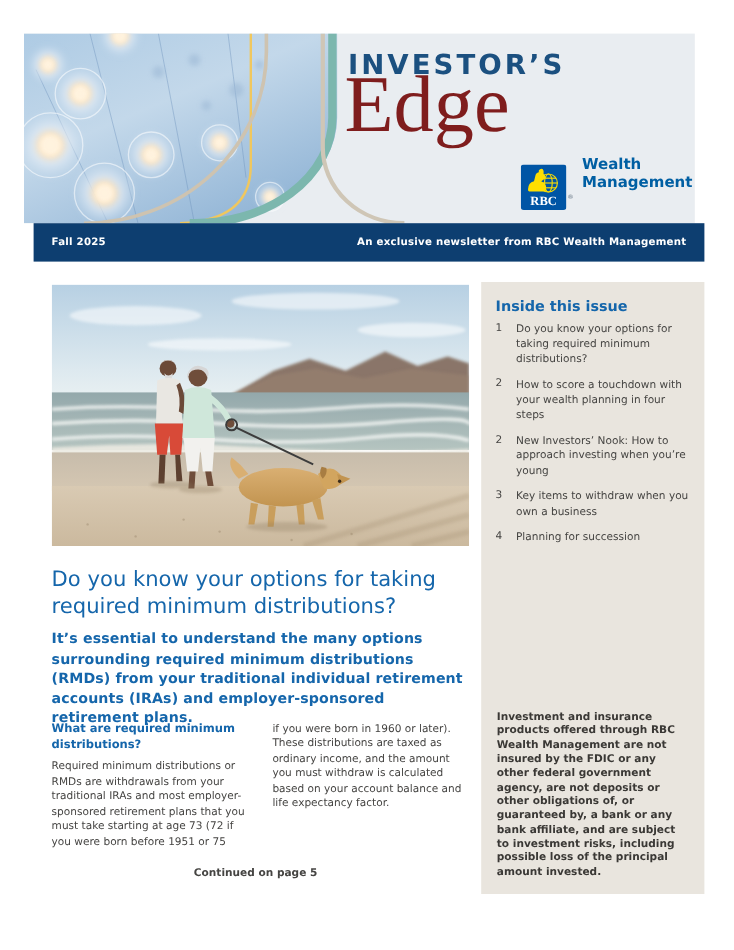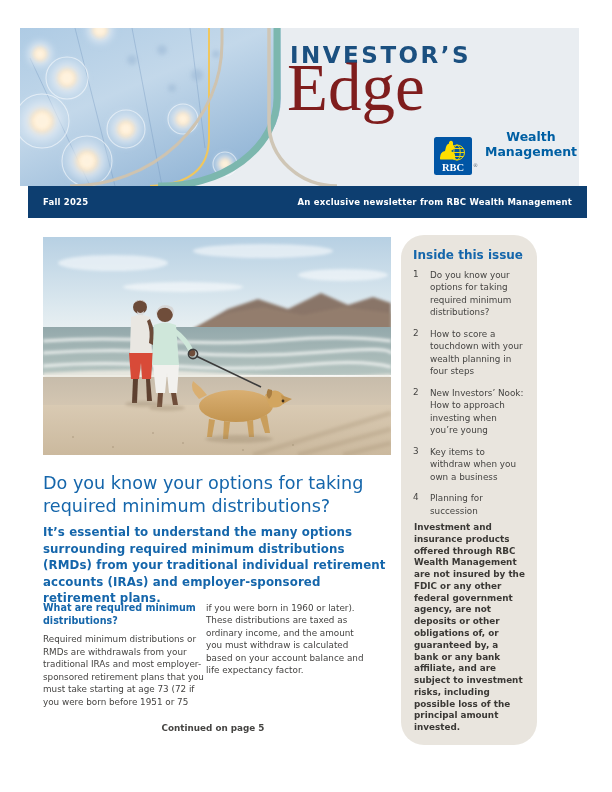--- a/index.html
+++ b/index.html
@@ -11,41 +11,41 @@
   
   .masthead { position:absolute; left:20px; top:28px; width:559px; height:158px; background:#e9edf1; }
   .decor { position:absolute; left:0; top:0; width:360px; height:158px; }
   .kicker { position:absolute; left:270px; top:14px; font-size:23px; letter-spacing:2.5px;
             font-weight:600; color:#1b5080; }
   .mast-title { position:absolute; left:267px; top:24px; font-family:"Liberation Serif","DejaVu Serif",serif;
             font-size:67px; font-weight:400; color:#7f1d1d; line-height:1.05; }
   .logo-row { position:absolute; left:414px; top:97px; display:flex; align-items:flex-start; }
   .rbc-logo { position:relative; width:38px; height:38px;margin-top:12px; }
   .rbc-reg { position:absolute; left:453px; top:134px; font-size:5px; color:#5a6b7c; }
-  .wm-name { margin-left:13px; margin-top:5px; color:#005fa3; font-size:12.5px; font-weight:600; line-height:1.18;text-align:center; }
+  .wm-name { margin-left:13px; margin-top:5px; color:#005fa3; font-size:12.5px; font-weight:600; line-height:1.18; }
   
   .issue-bar { position:absolute; left:28px; top:186px; width:559px; height:19px; background:#0d3e70;
                display:flex; align-items:center; justify-content:space-between; padding:16px 15px; }
   .issue-bar span { color:#ffffff; font-size:8.5px; font-weight:bold; letter-spacing:.2px; }
   
   .photo { position:absolute; left:43px; top:237px; width:348px; height:218px; overflow:hidden; }
   
-  .sidebar { position:absolute; left:401px; top:235px; width:136px; height:510px; background:#e9e5de;border-radius:23px; }
+  .sidebar { position:absolute; left:401px; top:235px; width:186px; height:510px; background:#e9e5de; }
   .toc-heading { padding:13px 13px 7px 12px; font-size:12px; font-weight:600; color:#1566ab; }
   .toc-item { display:flex; padding:0 12px 0 12px; margin-bottom:9px; }
   .toc-num { width:17px; flex:0 0 17px; font-size:8.8px; color:#454442; }
   .toc-label { flex:1; font-size:8.8px; color:#454442; line-height:1.42; }
   .disclaimer { position:absolute; left:13px; right:12px; bottom:11px; font-size:8.8px; font-weight:bold;
                 color:#3a3835; line-height:1.34; }
   
   .headline { position:absolute; left:43px; top:472px; width:356px; font-size:17.6px; font-weight:500;
               color:#1566ab; line-height:1.28; }
   .standfirst { position:absolute; left:43px; top:524px; width:354px; font-size:11.8px; font-weight:bold;
               color:#1566ab; line-height:1.4; letter-spacing:.1px; }
-  .columns { position:absolute; left:43px; top:602px; width:348px; display:flex; }
+  .columns { position:absolute; left:43px; top:602px; width:348px; display:flex; gap:21px; }
   .col { width:163px; flex:0 0 163px; }
   .col-heading { font-size:9.6px; font-weight:bold; color:#1566ab; line-height:1.32; margin-bottom:6px; }
   .body-text { font-size:8.8px; color:#454442; line-height:1.42; }
   .continued { position:absolute; left:43px; top:723px; width:340px; text-align:center;
                font-size:8.8px; font-weight:bold; color:#454442; }
 </style>
 </head>
 <body>
 
 <div class="page">

